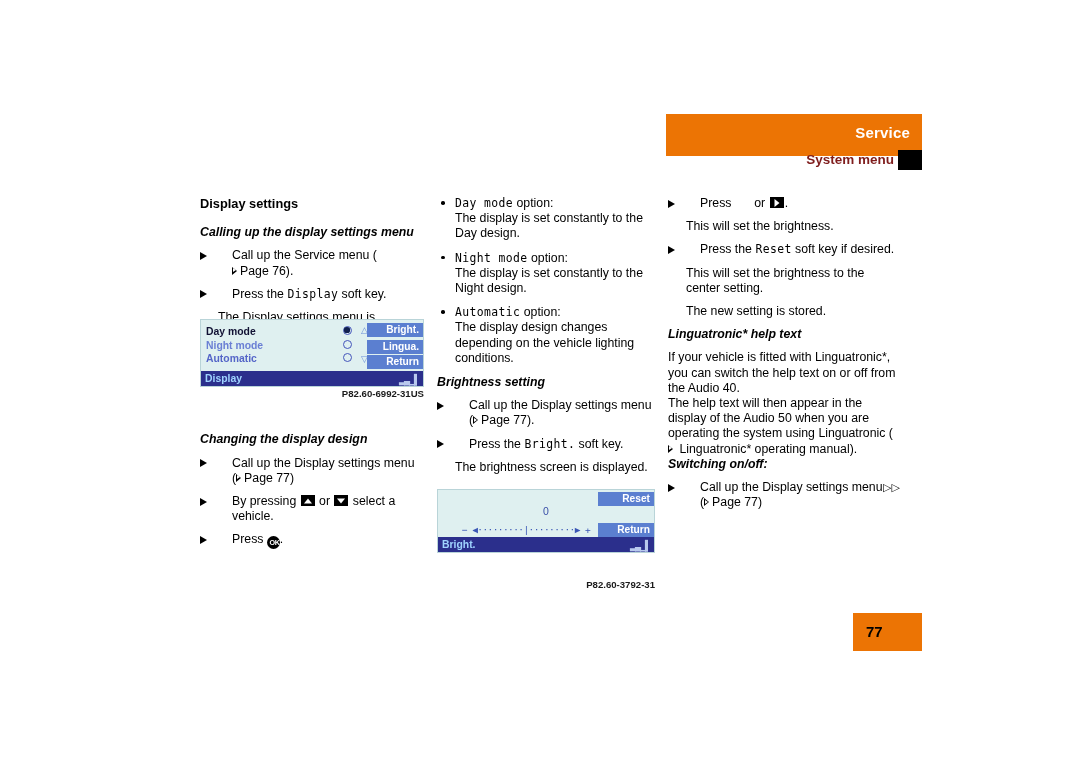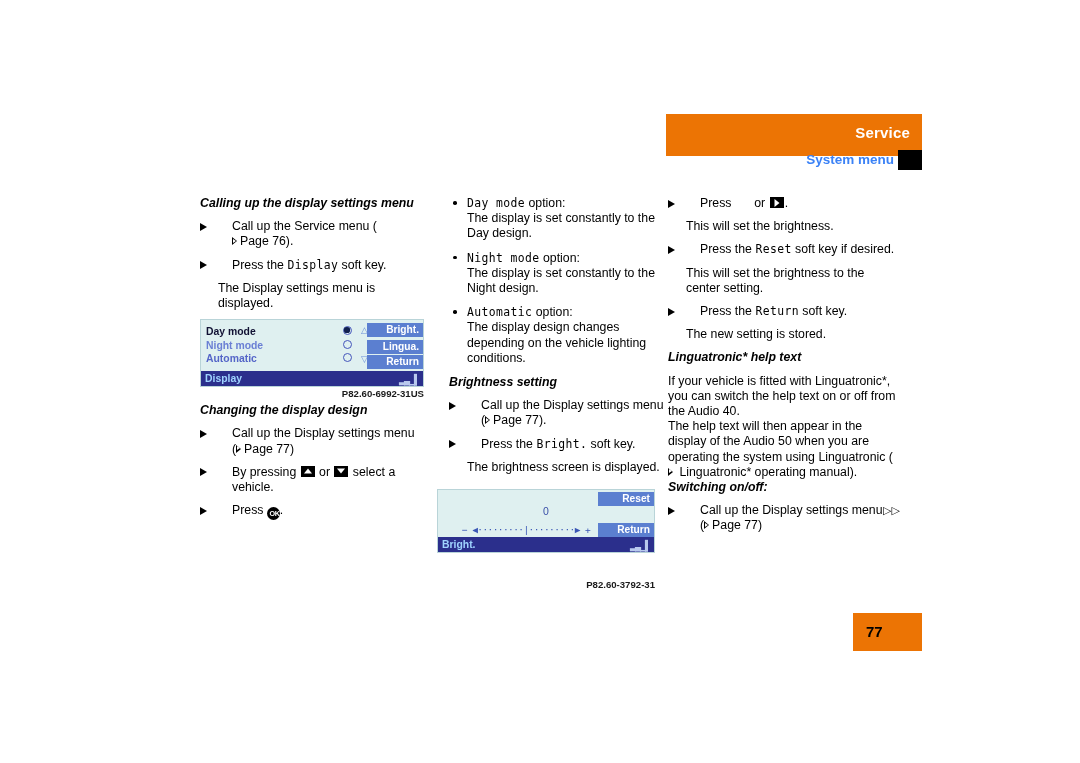--- a/index.html
+++ b/index.html
@@ -23,31 +23,31 @@
     position: absolute; right: 12px; top: 10px;
     font-size: 15px; font-weight: bold; color: #ffffff;
     letter-spacing: .2px;
   }
   .hdr-sub-wrap {
     position: absolute; left: 666px; top: 150px;
     width: 256px; height: 20px;
   }
   .hdr-sub {
     position: absolute; right: 28px; top: 2px;
-    font-size: 13.5px; font-weight: bold; color: #3b82f6;
+    font-size: 13.5px; font-weight: bold; color: #7f1d1d;
   }
   .hdr-blk {
     position: absolute; right: 0px; top: 0px;
     width: 24px; height: 20px; background: #000000;
   }
 
   
   .col { position: absolute; top: 196px; font-size: 12.3px; line-height: 15.2px; }
   .col-l { left: 200px; width: 225px; }
-  .col-m { left: 437px; width: 225px; margin-left: 12px; }
+  .col-m { left: 437px; width: 225px; }
   .col-r { left: 668px; width: 232px; }
 
   h3.sec {
     font-size: 12.8px; font-weight: bold; margin: 0 0 14px 0;
   }
   h4.sub {
     font-size: 12.3px; font-weight: bold; font-style: italic;
     margin: 0 0 8px 0;
   }
   .sp-top { margin-top: 14px; }
@@ -235,20 +235,21 @@
   <div class="hdr-bar">
     <div class="hdr-title">Service</div>
   </div>
   <div class="hdr-sub-wrap">
     <div class="hdr-sub">System menu</div>
     <div class="hdr-blk"></div>
   </div>
 
   <div class="col col-l">
 
+    <h3 class="sec">Display settings</h3>
 
     <h4 class="sub">Calling up the display settings menu</h4>
 
     <div class="step">
       <span class="tri"></span>
       <span>Call up the Service menu (</span><span class="pg"><span class="tri-out"></span><span>Page 76</span></span><span>).</span>
     </div>
 
     <div class="step">
       <span class="tri"></span>
@@ -372,24 +373,20 @@
 
     <div class="note">This will set the brightness.</div>
 
     <div class="step">
       <span class="tri"></span>
       <span>Press the </span><span class="mono">Reset</span><span> soft key if desired.</span>
     </div>
 
     <div class="note">This will set the brightness to the center setting.</div>
 
-    <div class="step">
-      <span class="tri"></span>
-      <span>Press the </span><span class="mono">Return</span><span> soft key.</span>
-    </div>
 
     <div class="note">The new setting is stored.</div>
 
     <h4 class="sub sp-top">Linguatronic* help text</h4>
 
     <div>If your vehicle is fitted with Linguatronic*, you can switch the help text on or off from the Audio 40.</div>
     <div>
       <span>The help text will then appear in the display of the Audio 50 when you are operating the system using Linguatronic (</span><span class="tri-out"></span><span> Linguatronic* operating manual).</span>
     </div>
 

